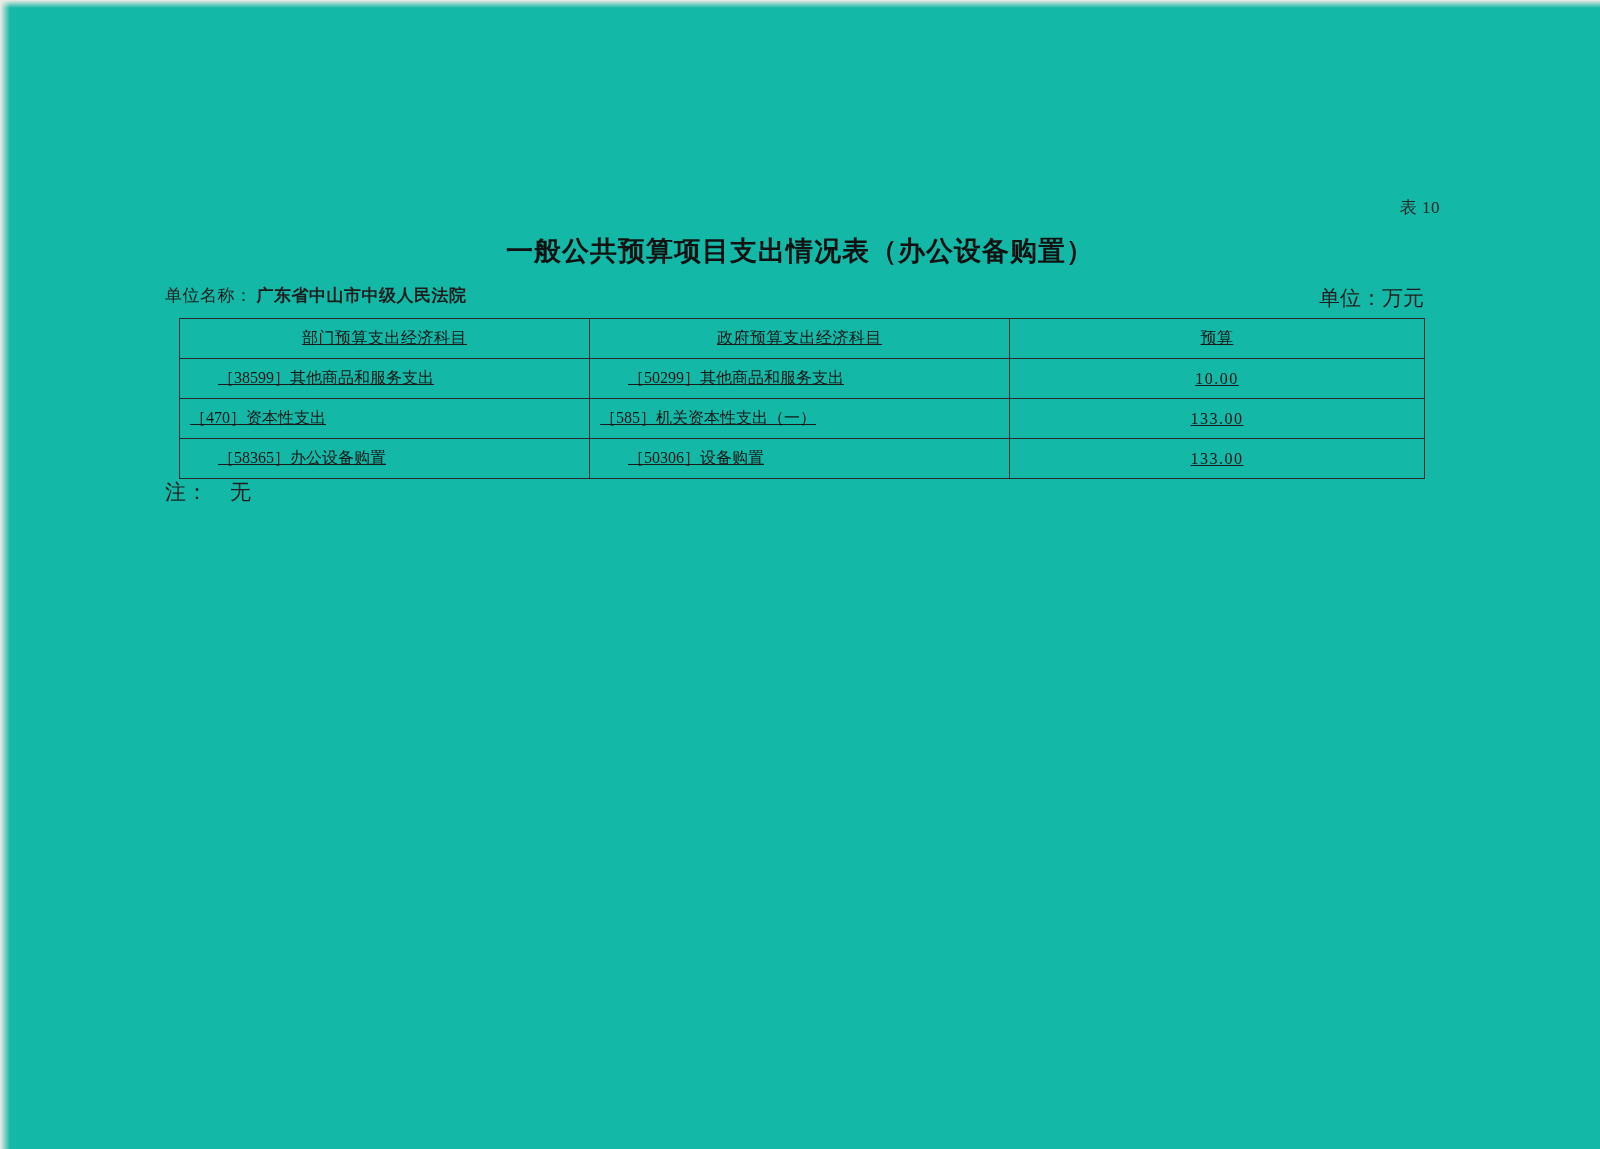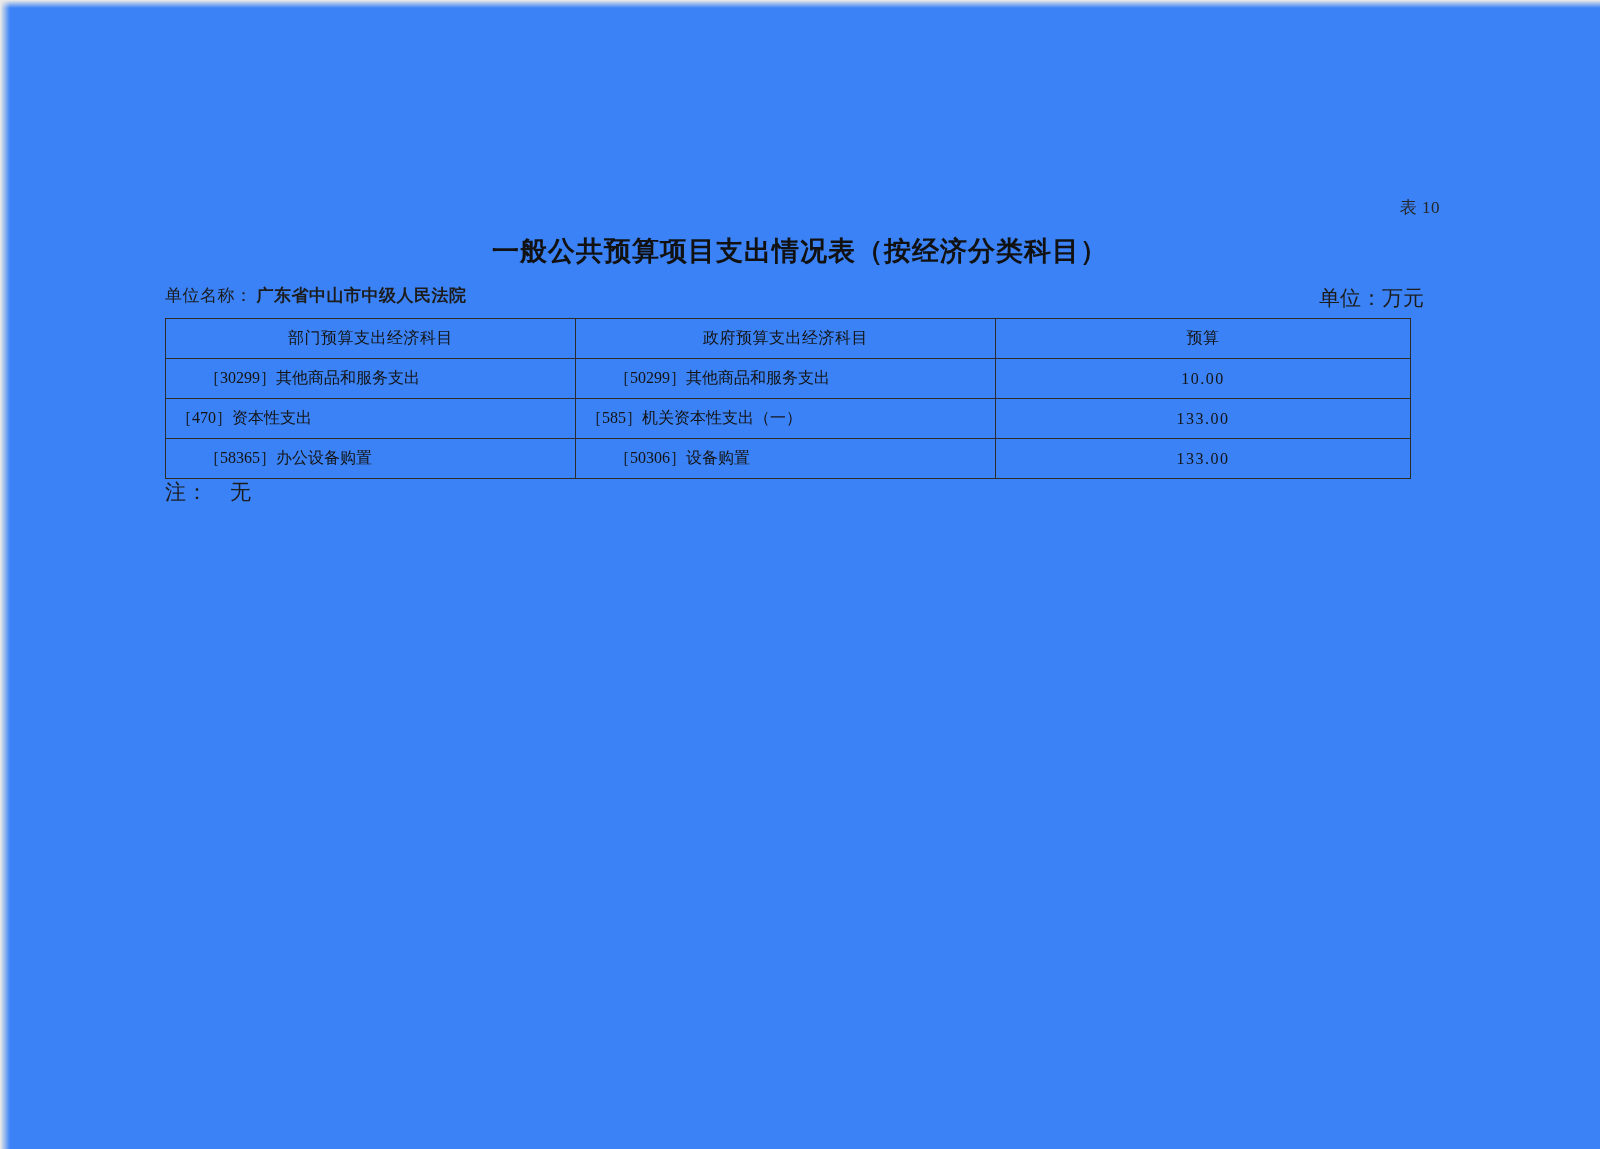--- a/index.html
+++ b/index.html
@@ -11,21 +11,21 @@
     width: 1600px;
     height: 1149px;
     font-family: "Liberation Serif", "DejaVu Serif", serif;
     color: #1a1a1a;
     position: relative;
     overflow: hidden;
   }
   .page {
     position: absolute;
     inset: 0;
-    background: #3b82f6;
+    background: #14b8a6;
   }
   
   .scan-edge-left {
     position: absolute;
     left: 0; top: 0; bottom: 0; width: 10px;
     background: linear-gradient(to right, #efece7, rgba(255,255,255,0));
   }
   .scan-edge-top {
     position: absolute;
     left: 0; right: 0; top: 0; height: 8px;
@@ -76,24 +76,25 @@
   .unit-measure {
     position: absolute;
     right: 16px;
     top: 0;
     font-size: 21px;
     color: #1c1c1c;
   }
   table.budget {
     position: absolute;
     top: 318px;
-    left: 165px;
+    left: 179px;
     width: 1245px;
     border-collapse: collapse;
     table-layout: fixed;
+    text-decoration: underline;
   }
   table.budget th,
   table.budget td {
     border: 1px solid #2b2b2b;
     height: 39px;
     font-size: 16px;
     font-weight: normal;
     color: #141414;
     padding: 0 10px;
     vertical-align: middle;
@@ -140,21 +141,21 @@
 </style>
 </head>
 <body>
 
 <div class="page">
   <div class="scan-edge-left"></div>
   <div class="scan-edge-top"></div>
 
   <div class="sheet-label">表 10</div>
 
-  <div class="doc-title">一般公共预算项目支出情况表（按经济分类科目）</div>
+  <div class="doc-title">一般公共预算项目支出情况表（办公设备购置）</div>
 
   <div class="meta-row">
     <div class="unit-name">
       <span class="label">单位名称：</span><span class="value">广东省中山市中级人民法院</span>
     </div>
     <div class="unit-measure">单位：万元</div>
   </div>
 
   <table class="budget">
     <colgroup>
@@ -164,21 +165,21 @@
     </colgroup>
     <thead>
       <tr>
         <th>部门预算支出经济科目</th>
         <th>政府预算支出经济科目</th>
         <th>预算</th>
       </tr>
     </thead>
     <tbody>
       <tr>
-        <td class="cell-dept indent">［30299］其他商品和服务支出</td>
+        <td class="cell-dept indent">［38599］其他商品和服务支出</td>
         <td class="cell-gov indent">［50299］其他商品和服务支出</td>
         <td class="cell-amt">10.00</td>
       </tr>
       <tr>
         <td class="cell-dept">［470］资本性支出</td>
         <td class="cell-gov">［585］机关资本性支出（一）</td>
         <td class="cell-amt">133.00</td>
       </tr>
       <tr>
         <td class="cell-dept indent">［58365］办公设备购置</td>

